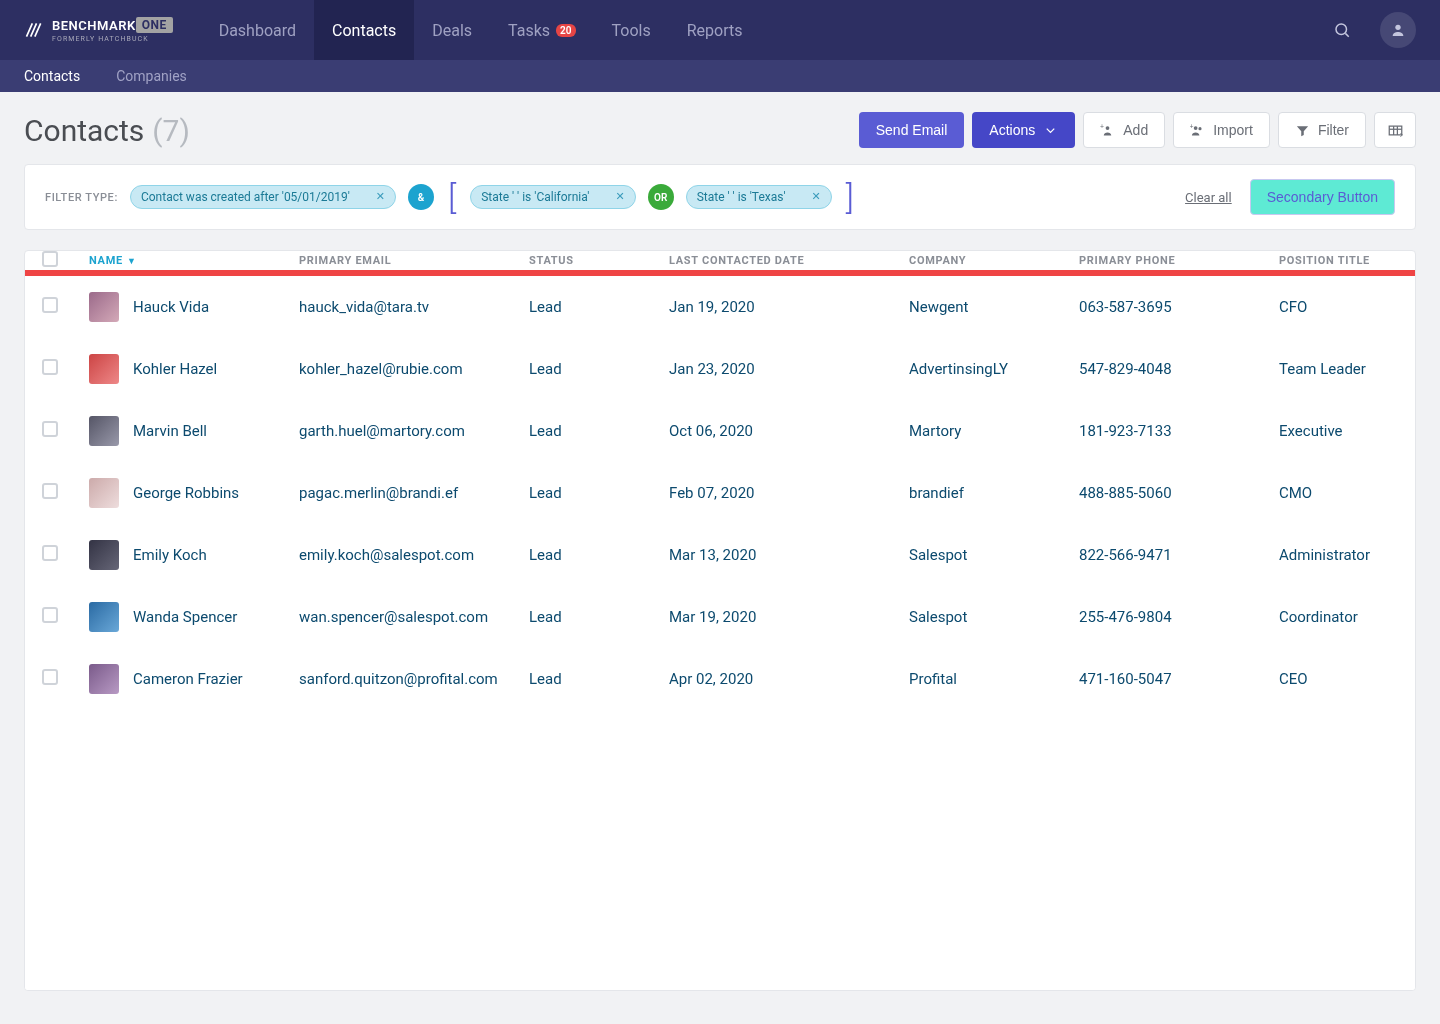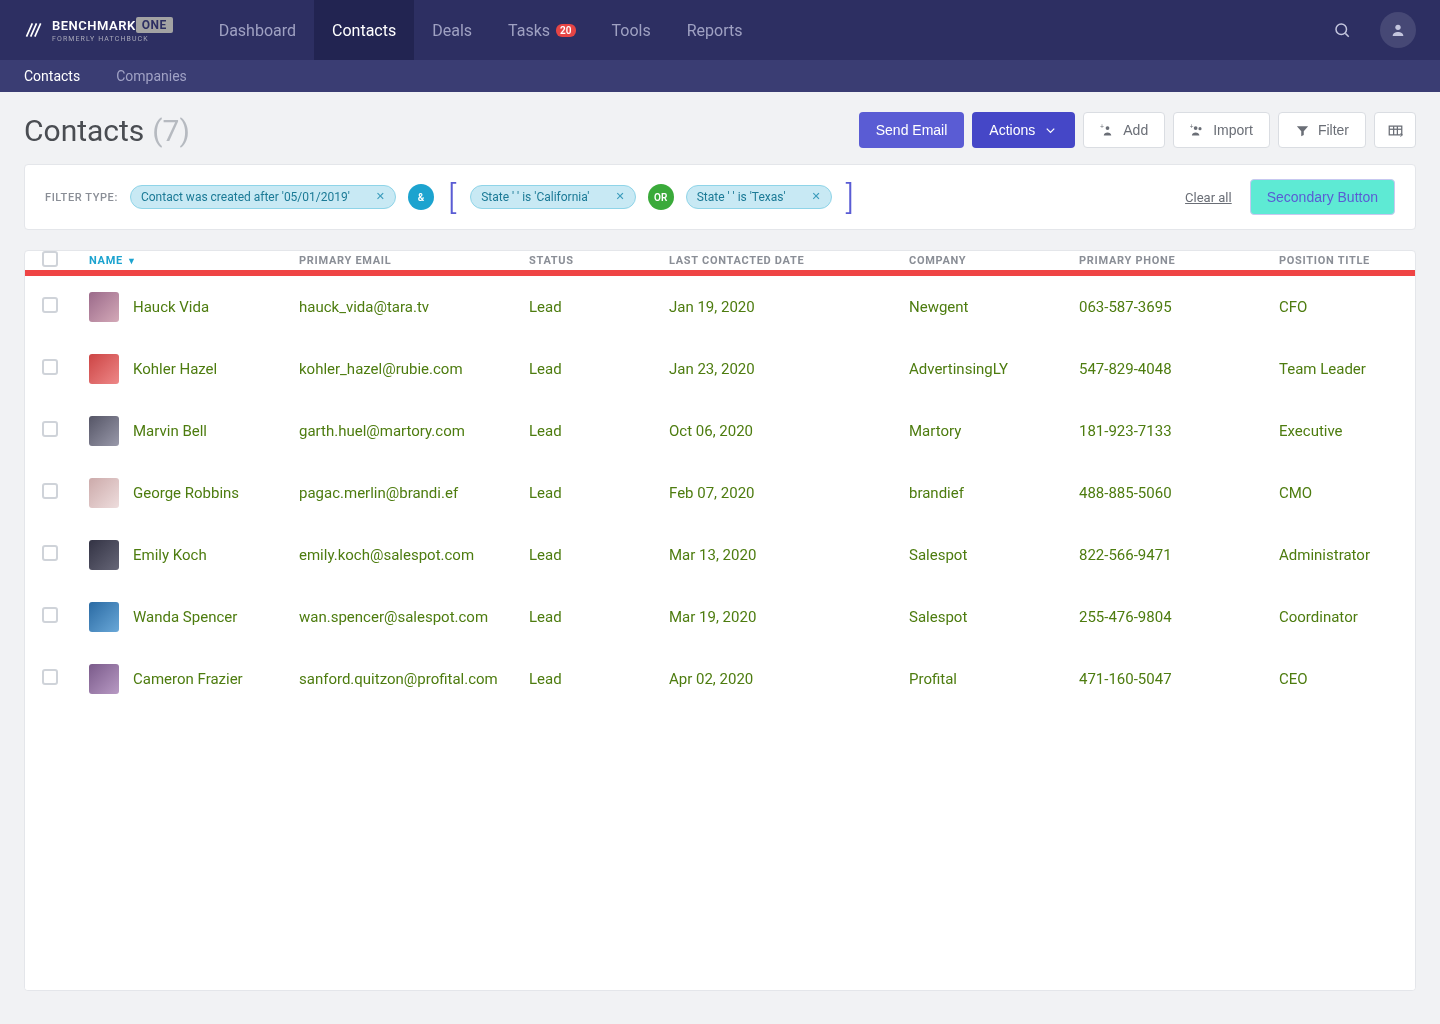--- a/index.html
+++ b/index.html
@@ -50,21 +50,21 @@
   .filter-group { display: inline-flex; align-items: center; gap: 12px;}
   .filter-right { margin-left: auto; display: flex; align-items: center; gap: 18px;}
   .clear-link { color: #6a6e76; font-size: 13px; text-decoration: underline; cursor: pointer;}
   .btn-secondary { background: #5eead4; border: 1px solid #c7c8f0; color: #5a5cd4; }
 
   
   .table-wrap { background: #fff; border: 1px solid #e4e6ea; border-radius: 4px; overflow: hidden;}
   table { width: 100%; border-collapse: collapse; }
   thead th { text-align: left; padding: 0 14px; font-size: 11px; letter-spacing: 0.7px; color: #8a8e96; font-weight: 700; border-bottom: 6px solid #ef4444;}
   thead th.sorted { color: #1ca3cf; }
-  tbody td { padding: 16px 14px; font-size: 15px; color: #4d7c0f; vertical-align: middle;}
+  tbody td { padding: 16px 14px; font-size: 15px; color: #0c4a6e; vertical-align: middle;}
   .chk { width: 16px; height: 16px; border: 2px solid #cfd3d9; border-radius: 3px; display:inline-block; cursor:pointer;}
   .avatar { width: 30px; height: 30px; border-radius: 3px; background: linear-gradient(135deg,#7a7ec2,#b58bc9); display:inline-block; vertical-align:middle;}
   .name-cell { display:flex; align-items:center; gap:14px;}
   .table-filler { height: 280px; background:#fff;}
   th.col-check, td.col-check { width: 50px; text-align:center;}
   th.col-name { width: 210px;}
   th.col-email { width: 230px;}
   th.col-status { width: 140px;}
   th.col-date { width: 240px;}
   th.col-company { width: 170px;}

